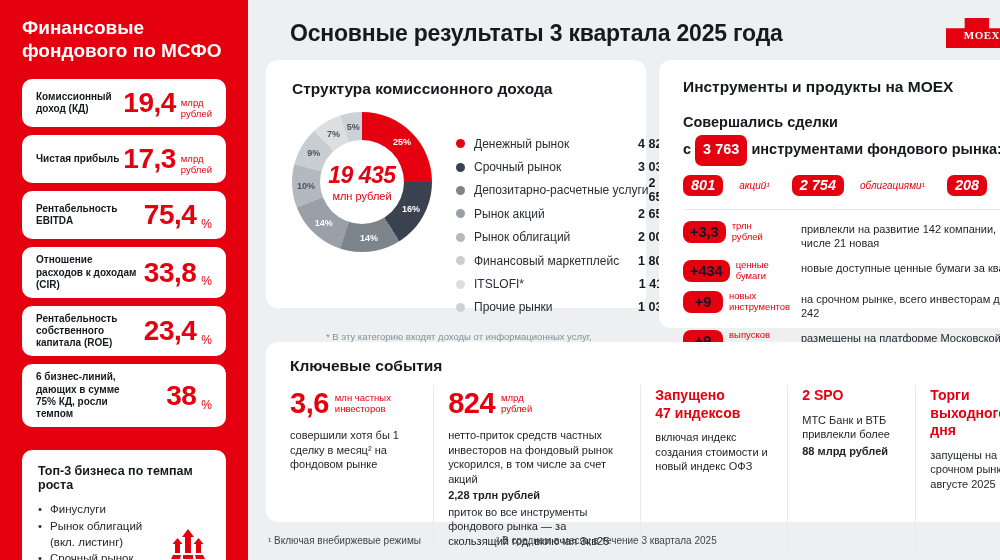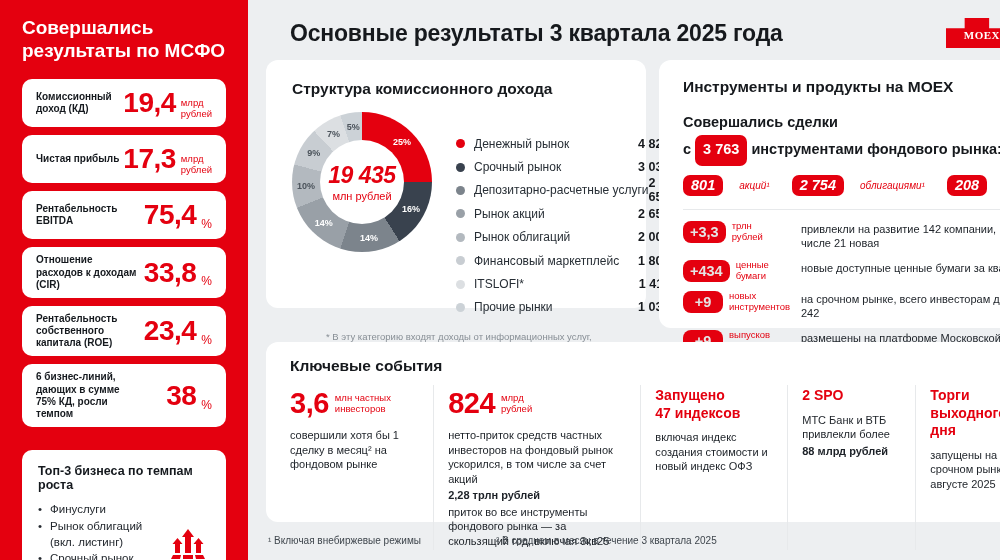--- a/index.html
+++ b/index.html
@@ -57,21 +57,21 @@
   
   .instruments-card { flex:1; height:268px; padding:18px 24px 14px 24px; }
   .deals-line { font-size:14.5px; font-weight:bold; color:#16191d; margin-top:14px; line-height:1.75; }
   .badge { display:inline-block; background:#e4000f; color:#fff; font-weight:bold; border-radius:7px; padding:2px 8px 3px 8px; font-size:14.5px; white-space:nowrap; }
   .asset-badges { display:flex; gap:22px; margin-top:9px; align-items:center; }
   .asset-badge { display:flex; align-items:center; gap:16px;font-style:italic; }
   .asset-badge-label { color:#e4000f; font-size:10px; }
   .card-divider { border:none; border-top:1px solid #e7e9eb; margin:13px 0 11px 0; }
   .info-row { display:flex; align-items:flex-start; margin-bottom:9px; }
   .info-badge-col { width:118px; flex:none; display:flex; align-items:center; gap:6px; }
-  .info-badge { display:inline-block; background:#e4000f; color:#e5e5e5; font-weight:bold; border-radius:8px; padding:3px 7px; font-size:14.5px; min-width:40px; text-align:center; }
+  .info-badge { display:inline-block; background:#e4000f; color:#0f172a; font-weight:bold; border-radius:8px; padding:3px 7px; font-size:14.5px; min-width:40px; text-align:center; }
   .info-label { color:#e4000f; font-size:9.5px; line-height:1.15; }
   .info-desc { flex:1; font-size:11px; color:#1c2127; line-height:1.32; padding-top:1px; }
 
   
   .events-card { margin-top:14px; height:180px; padding:15px 24px 12px 24px; }
   .events-cols { display:flex; margin-top:10px; }
   .ev-col { padding:2px 14px 0 14px; }
   .ev-col:first-child { padding-left:0; }
   .ev-col + .ev-col { border-left:1px solid #e7e9eb; }
   .ev-col-1 { width:19%; } .ev-col-2 { width:27.5%; } .ev-col-3 { width:19.5%; } .ev-col-4 { width:17%; } .ev-col-5 { width:17%; }
@@ -85,21 +85,21 @@
 
   .footnotes { display:flex; gap:75px; margin-top:13px; padding-left:2px; }
   .footnote { font-size:10px; color:#3f464d; }
 </style>
 </head>
 <body>
 
 <div class="stage">
 
   <aside class="sidebar">
-    <div class="sidebar-title">Совершались результаты по МСФО</div>
+    <div class="sidebar-title">Финансовые фондового по МСФО</div>
 
     <div class="metric-card">
       <div class="metric-label">Комиссионный доход (КД)</div>
       <div class="metric-value-wrap">
         <span class="metric-value">19,4</span>
         <span class="metric-unit">
           <span style="display:block">млрд</span>
           <span style="display:block">рублей</span>
         </span>
       </div>

